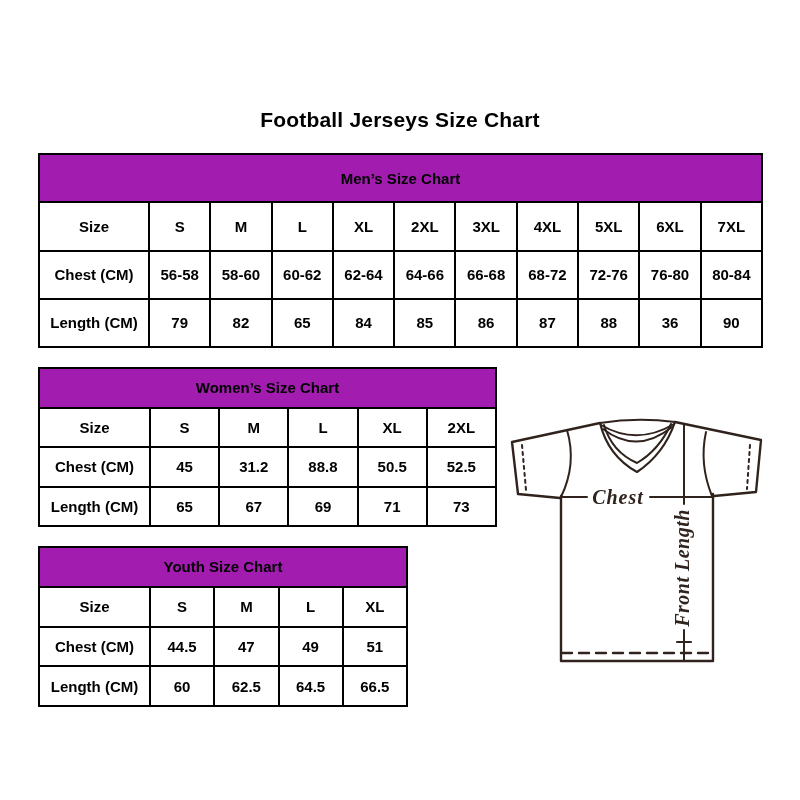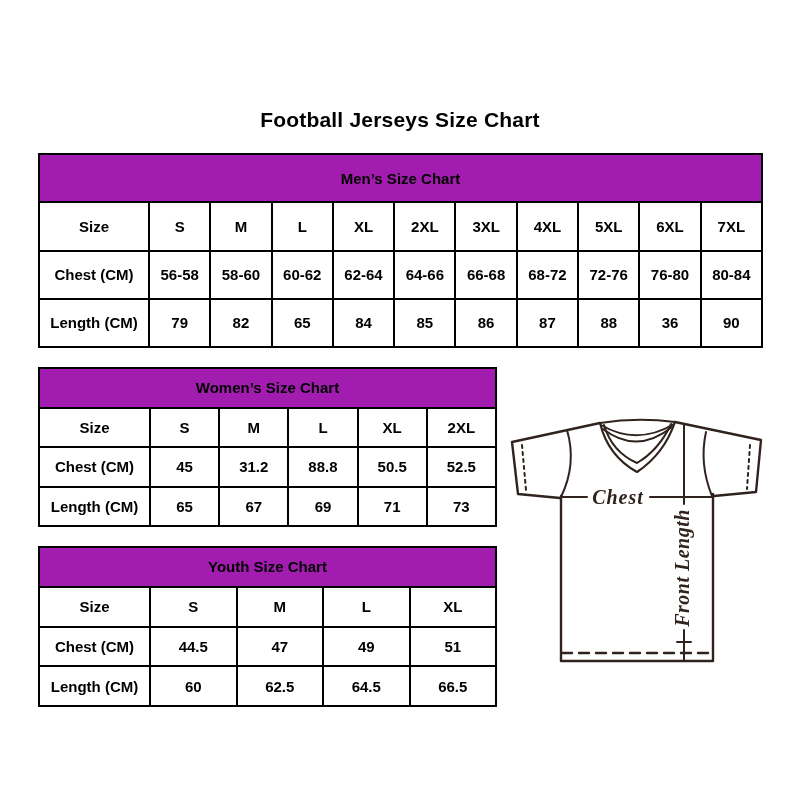--- a/index.html
+++ b/index.html
@@ -15,21 +15,21 @@
   .size-table table{
     border-collapse:collapse;table-layout:fixed;width:100%;height:100%;
   }
   .size-table th,.size-table td{
     border:2px solid #000;text-align:center;vertical-align:middle;
     font-weight:bold;font-size:15px;padding:0;overflow:hidden;white-space:nowrap;
   }
   .size-table tr.tbl-title th{background:#a21caf;font-size:15px;}
   #men-table  {left:38px; top:153px; width:725px; height:195px;}
   #women-table{left:38px; top:367px; width:459px; height:160px;}
-  #youth-table{left:38px; top:546px; width:459px; height:161px;}
+  #youth-table{left:38px; top:546px; width:370px; height:161px;}
   #jersey-diagram{position:absolute;left:505px;top:408px;width:262px;height:260px;}
   .diagram-label{
     font-family:"Liberation Serif",serif;font-style:italic;font-weight:bold;
     font-size:20px;
   }
 </style>
 </head>
 <body>
 
 <div class="page-title">Football Jerseys Size Chart</div>

